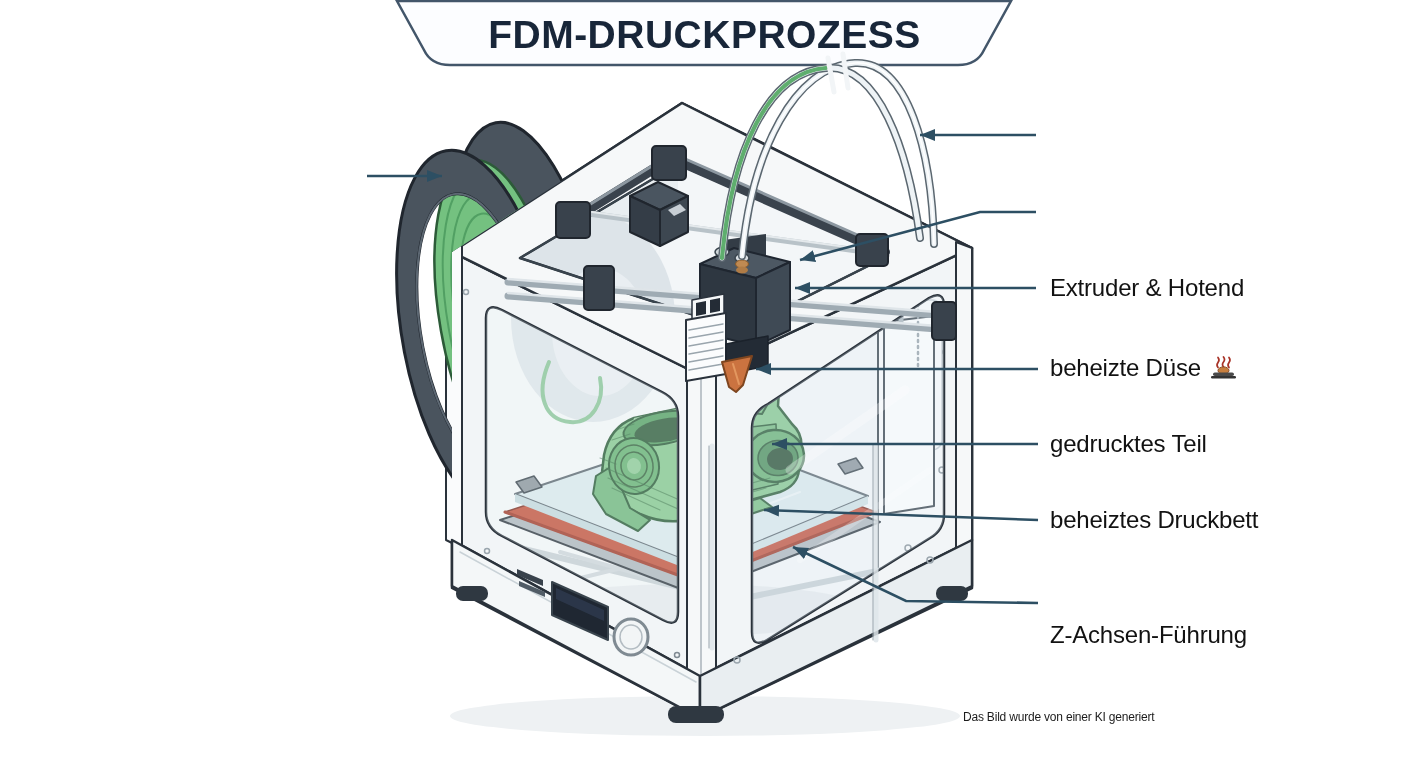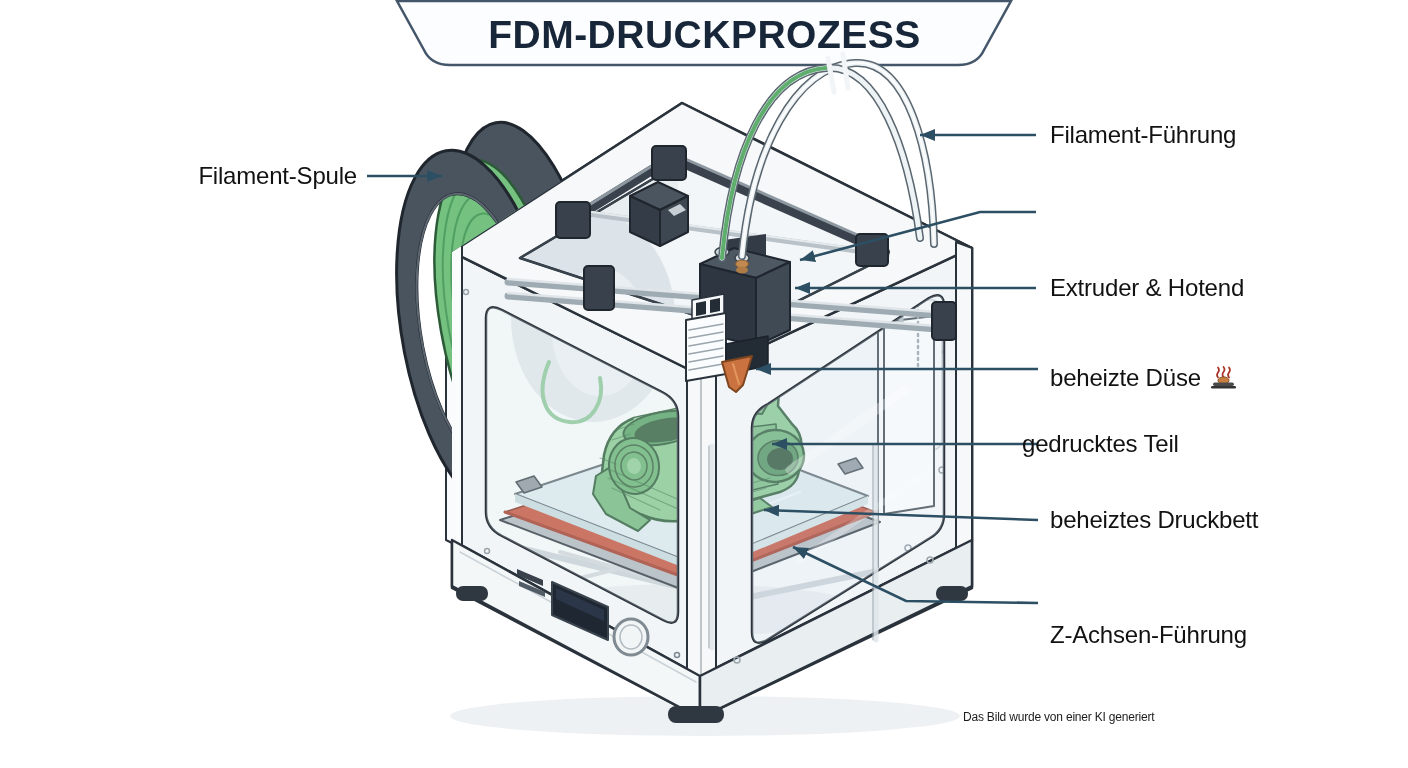--- a/index.html
+++ b/index.html
@@ -240,43 +240,37 @@
     <path d="M1036,288 L795,288" marker-end="url(#arr)"></path>
     <path d="M1038,369 L756,369" marker-end="url(#arr)"></path>
     <path d="M1038,444 L772,444" marker-end="url(#arr)"></path>
     <path d="M1038,520 L764,510" marker-end="url(#arr)"></path>
     <path d="M1038,603 L906,601 L793,547" marker-end="url(#arr)"></path>
   </g>
 </svg>
 
 <div id="title">FDM-DRUCKPROZESS</div>
 
-<div class="lbl left" style="left:140px; top:160px; width:217px;">
-  <span>Filament-Spule</span>
-</div>
-
-<div class="lbl right" style="left:1050px; top:119px;">
-  <span>Filament-Führung</span>
-</div>
+
 <div class="lbl right" style="left:1050px; top:272px;">
   <span>Extruder &amp; Hotend</span>
 </div>
-<div class="lbl right" style="left:1050px; top:362px;">
+<div class="lbl right" style="left:1050px; top:352px;">
   <span>beheizte Düse</span><span class="hicon"><svg width="27" height="23" viewBox="0 0 27 23">
       <g fill="none" stroke="#a83226" stroke-width="1.7" stroke-linecap="round">
         <path d="M8,1.5 q2,2.5 0,5 q-2,2.5 0,5"></path>
         <path d="M13.5,1 q2,2.5 0,5 q-2,2.5 0,5"></path>
         <path d="M19,1.5 q2,2.5 0,5 q-2,2.5 0,5"></path>
       </g>
       <ellipse cx="13.5" cy="14.5" rx="5.5" ry="3.6" fill="#c77f3f" stroke="#8a4a20" stroke-width="1"></ellipse>
       <rect x="3" y="16.5" width="21" height="3.6" rx="1.8" fill="#4a4a4a"></rect>
       <rect x="1" y="20" width="25" height="2.4" rx="1.2" fill="#333333"></rect>
     </svg></span>
 </div>
-<div class="lbl right" style="left:1022px; top:428px;">
+<div class="lbl right" style="left:1050px; top:428px;">
   <span>gedrucktes Teil</span>
 </div>
 <div class="lbl right" style="left:1050px; top:504px;">
   <span>beheiztes Druckbett</span>
 </div>
 <div class="lbl right" style="left:1050px; top:619px;">
   <span>Z-Achsen-Führung</span>
 </div>
 
 <div id="footer">Das Bild wurde von einer KI generiert</div>

